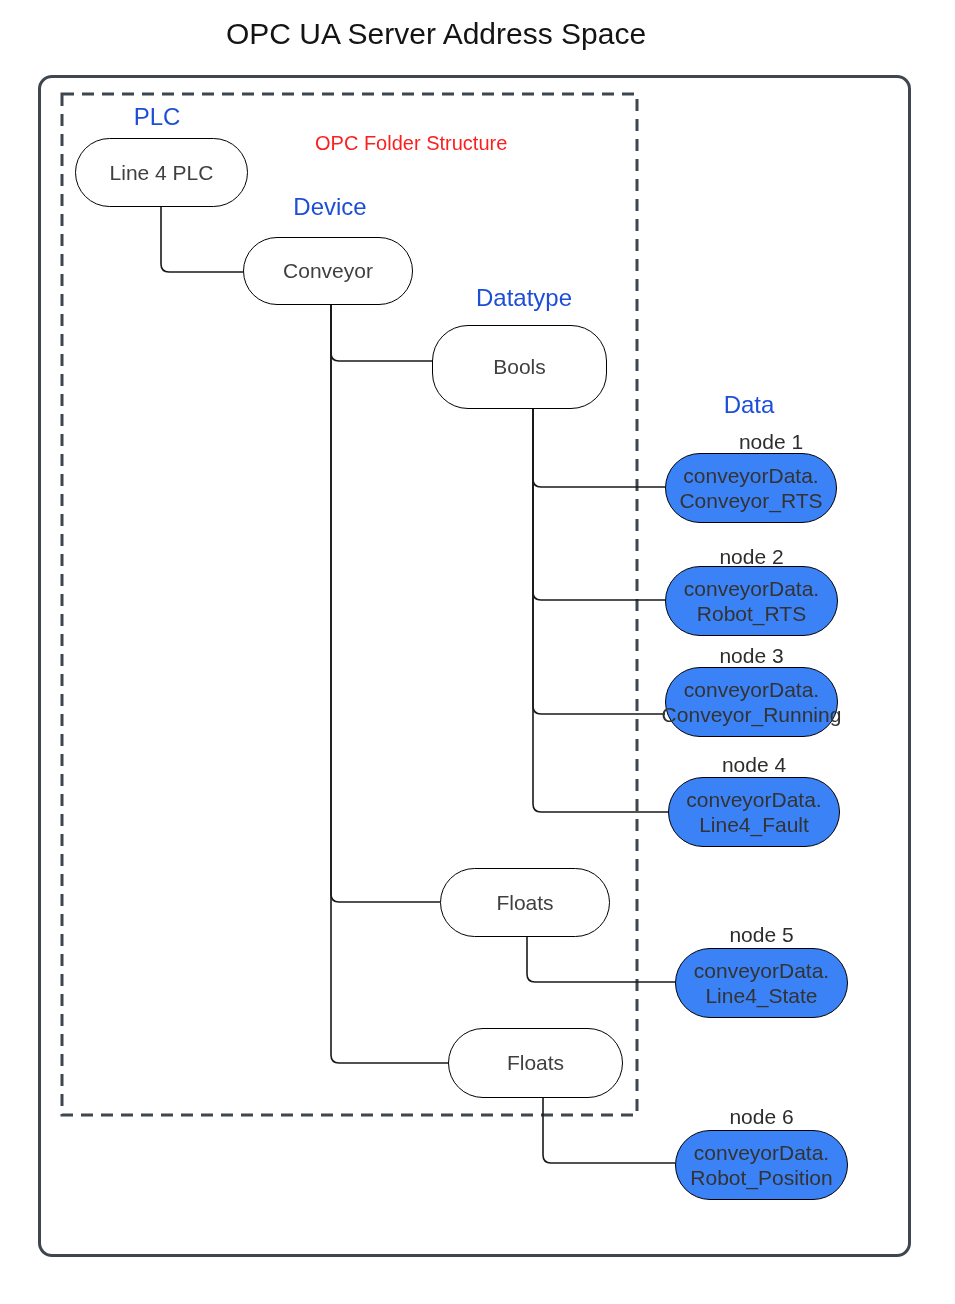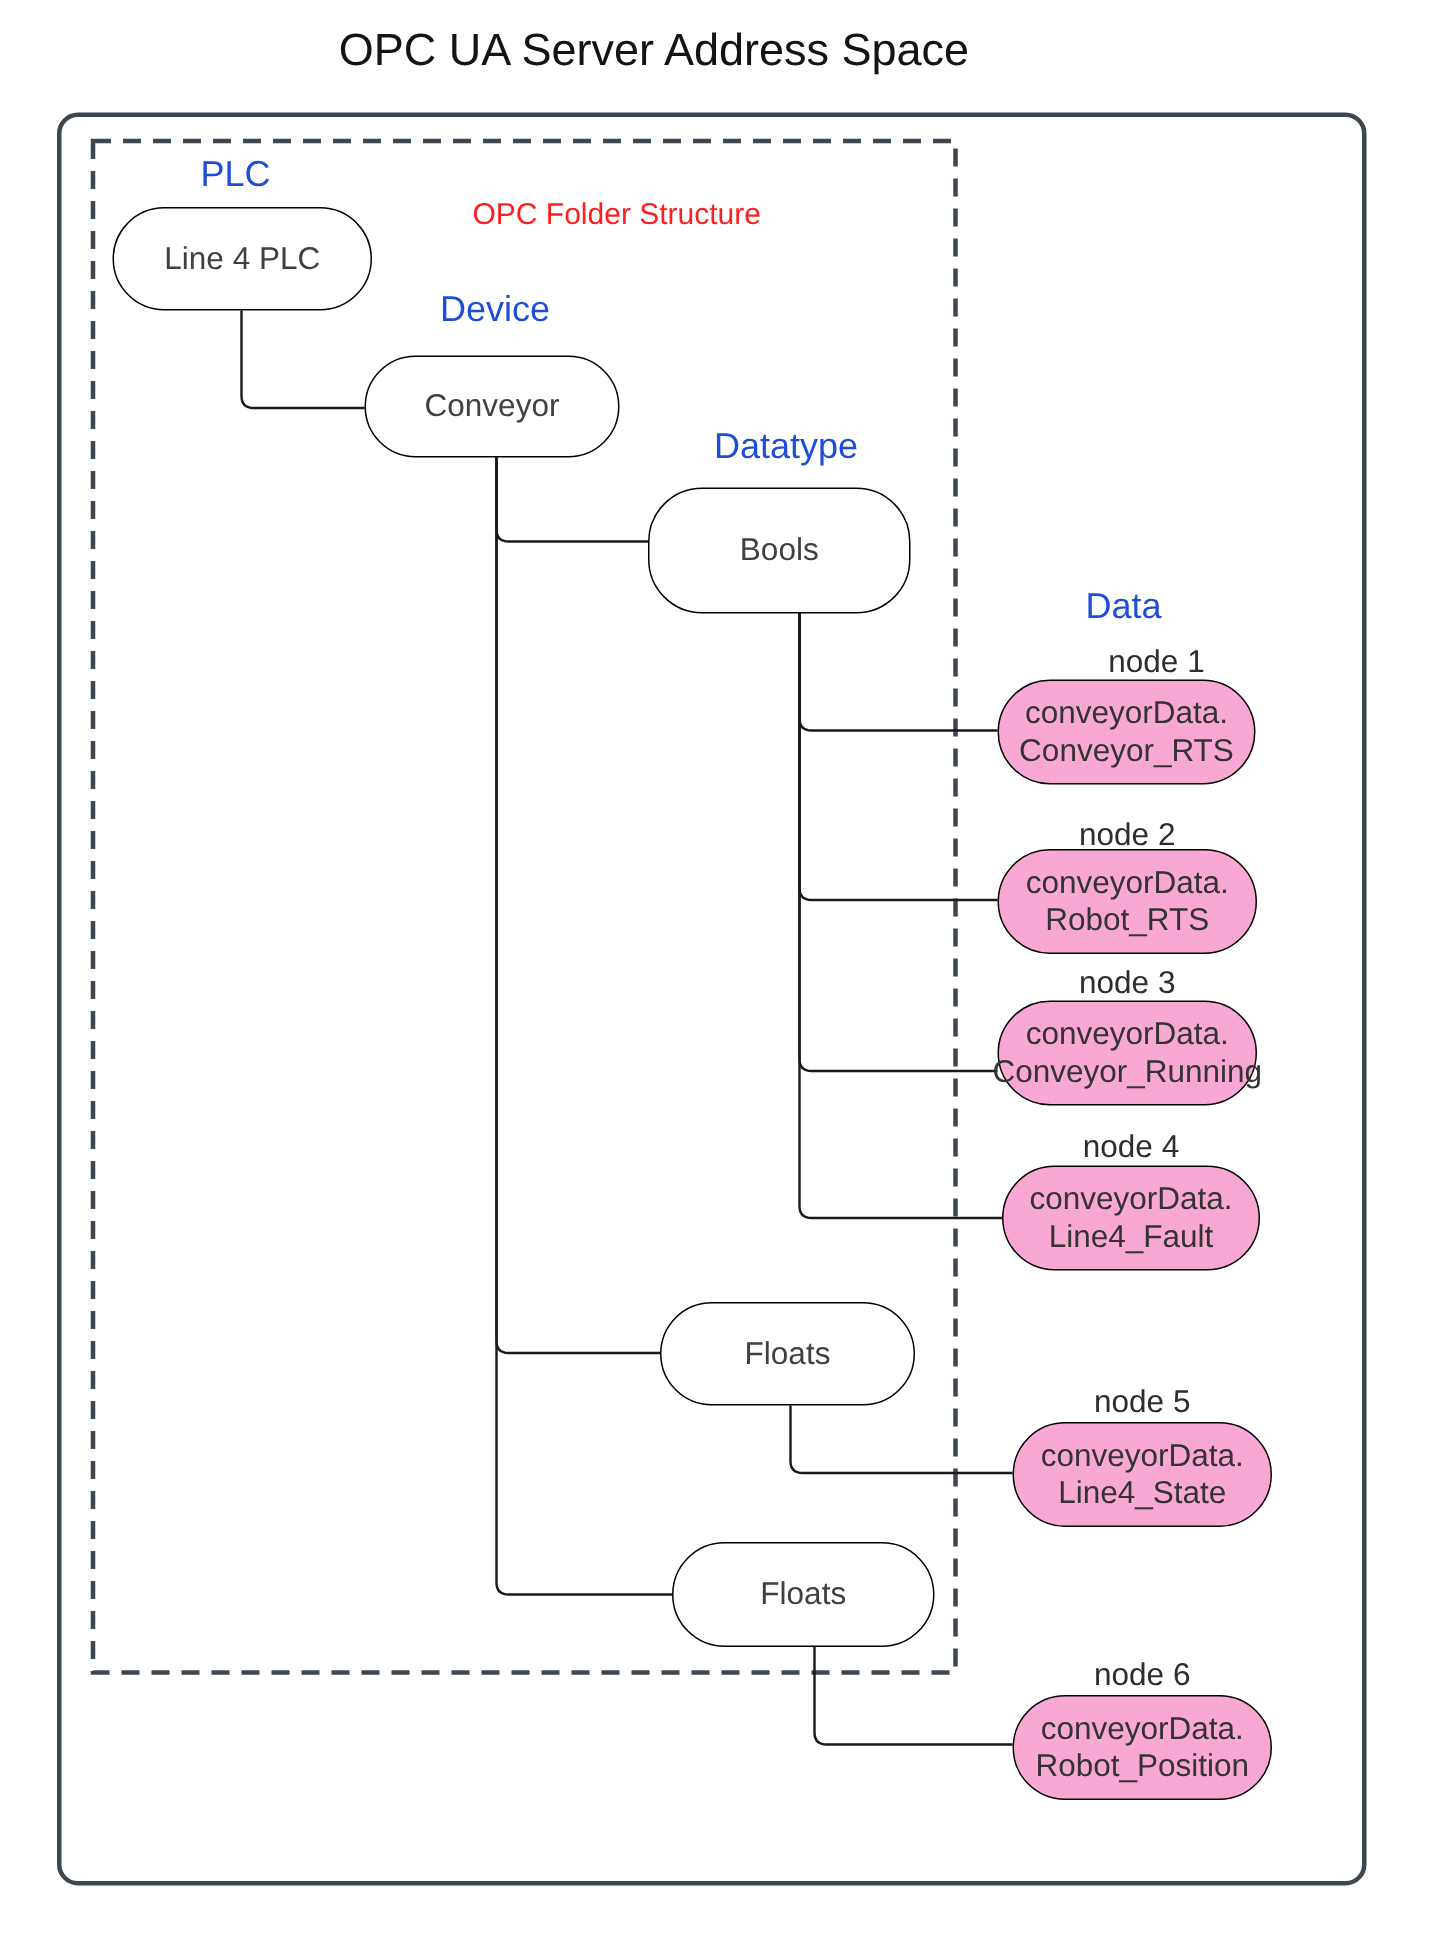--- a/index.html
+++ b/index.html
@@ -31,21 +31,21 @@
     left:292px;top:132px;font-size:20px;white-space:nowrap;
     color:var(--overlay-label-red);
     margin-left:23px;
   }
   .pill{
     background:#ffffff;border:1.5px solid #000;border-radius:36px;
     display:flex;align-items:center;justify-content:center;
     font-size:21px;color:#404040;
   }
   .data-pill{
-    background:#f9a8d4;border:1.5px solid #000;border-radius:35px;
+    background:#3b82f6;border:1.5px solid #000;border-radius:35px;
     display:flex;flex-direction:column;align-items:center;justify-content:center;
     font-size:21px;line-height:25px;color:#333;
   }
   .data-pill span{white-space:nowrap;}
   .node-label{font-size:21px;color:#2d2d2d;text-align:center;white-space:nowrap;}
 </style>
 </head>
 <body>
 
 <div class="abs title">OPC UA Server Address Space</div>

